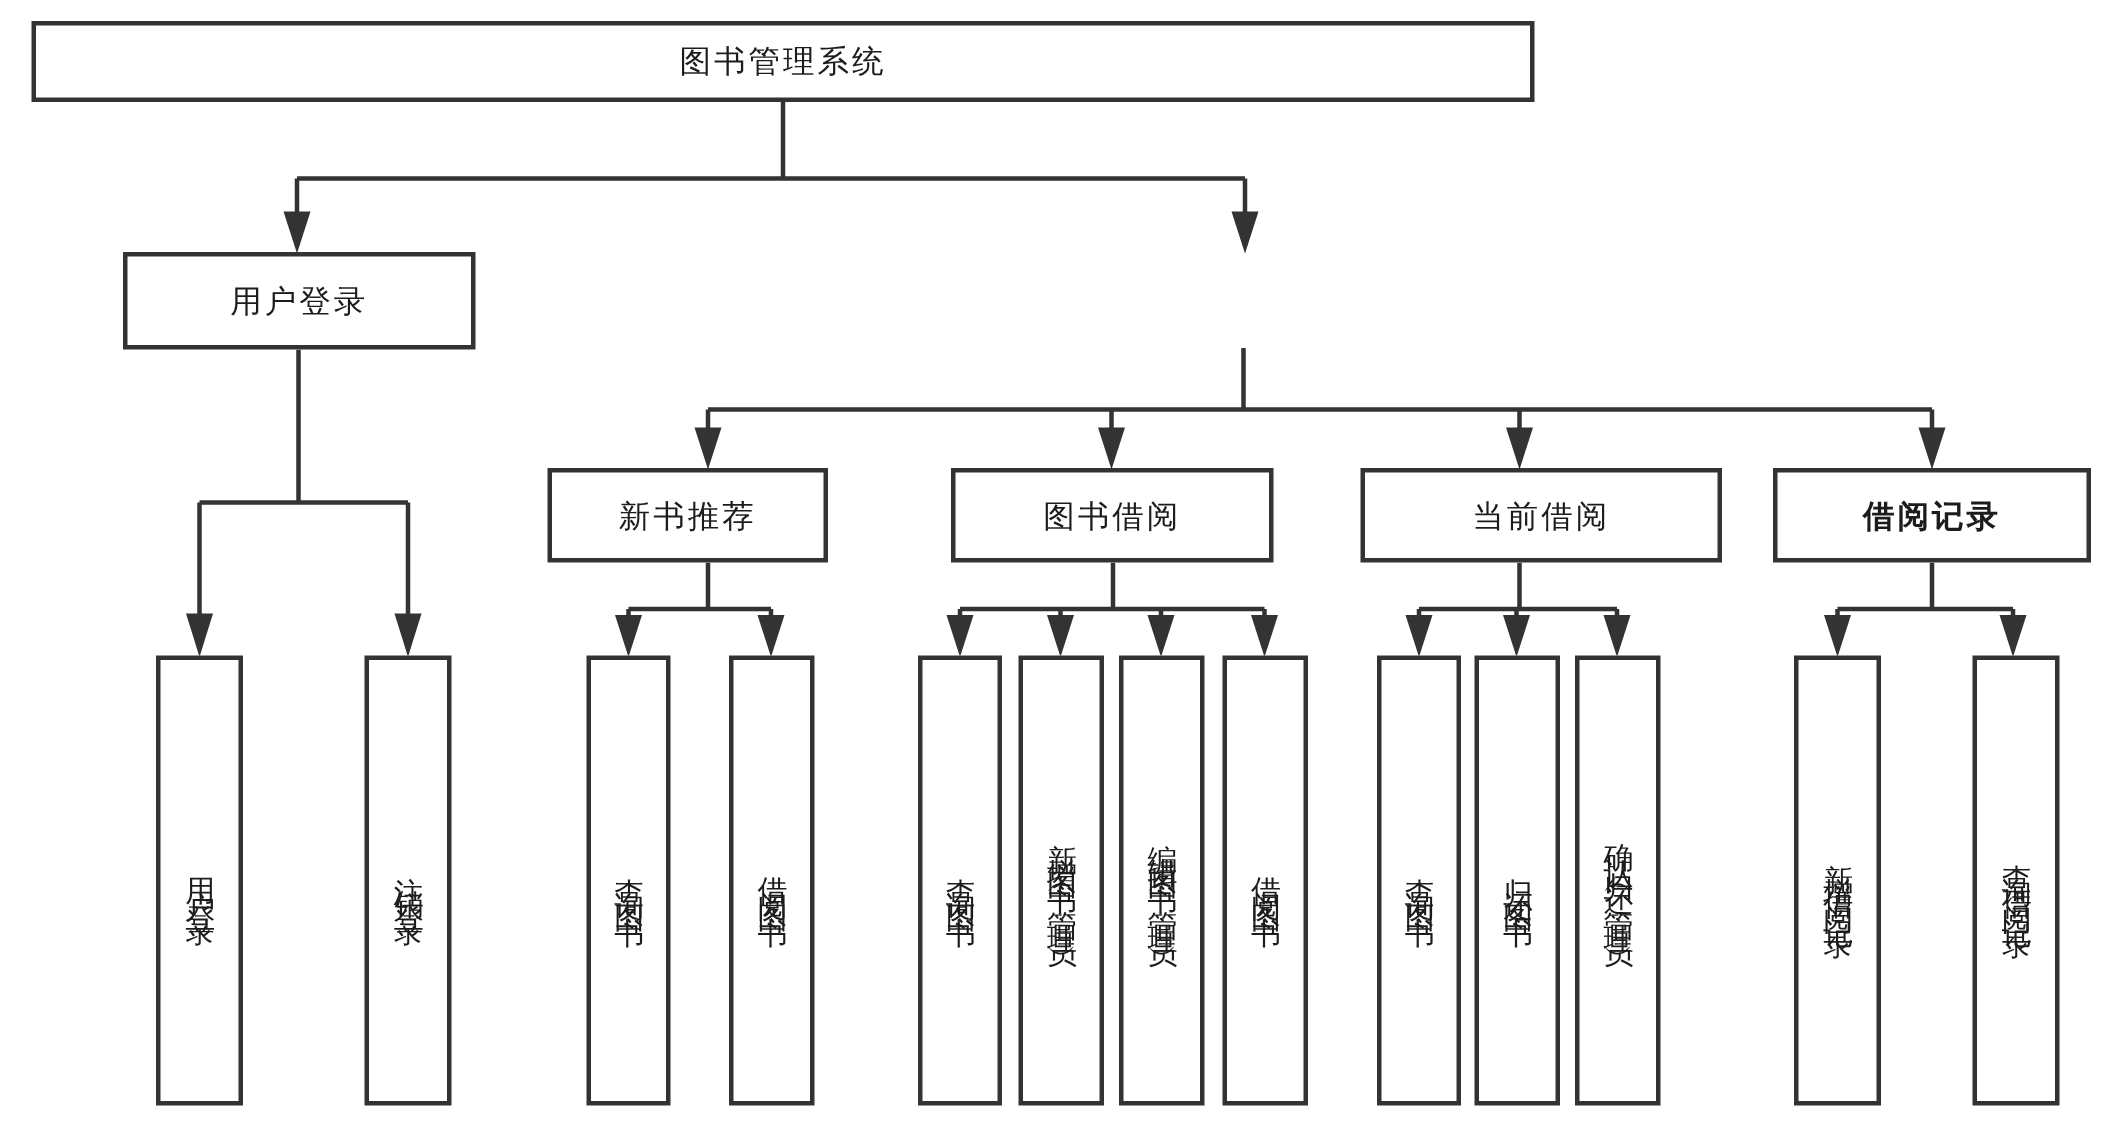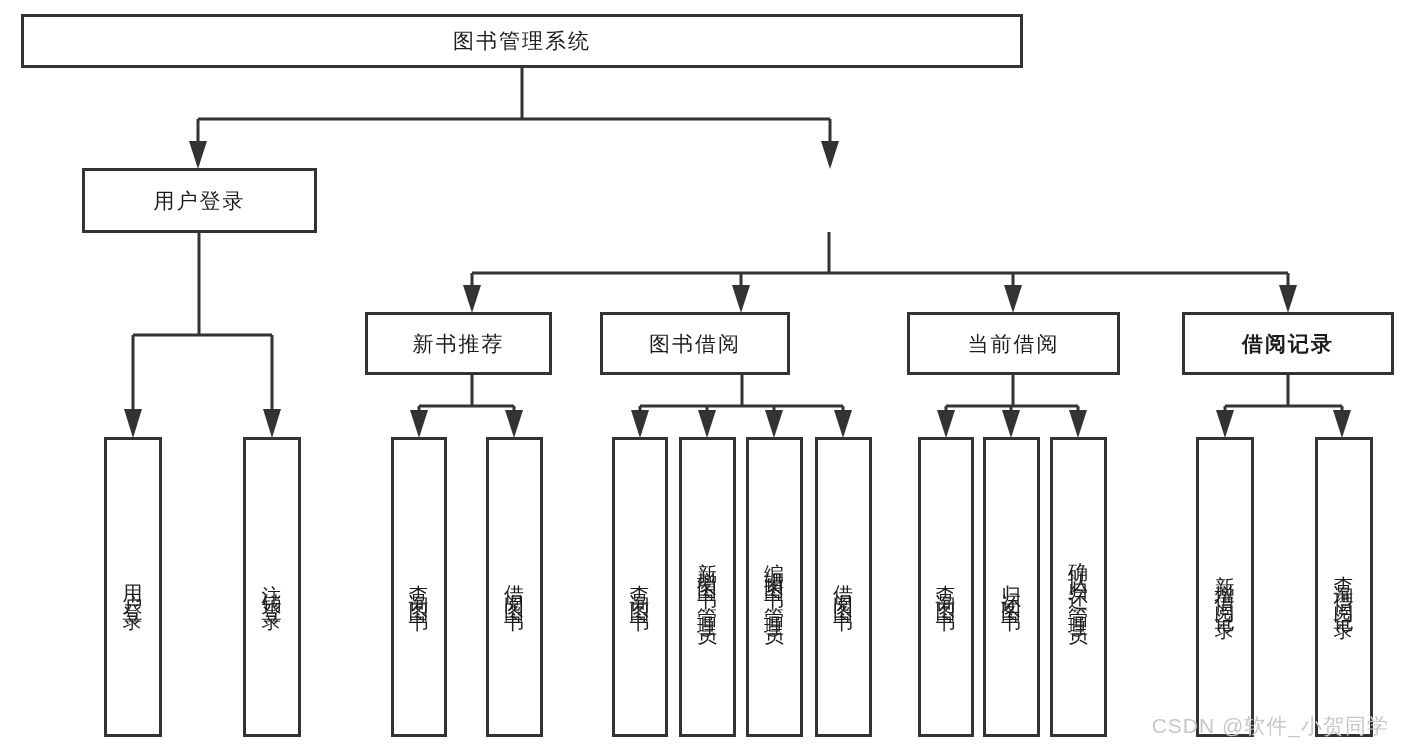--- a/index.html
+++ b/index.html
@@ -28,22 +28,22 @@
     border: 3px solid var(--line);
     display: flex; align-items: center; justify-content: center;
     text-align: right;
   }
   .h-node { font-size: 21px; letter-spacing: 2px; }
   .root  { left: 21px;  top: 14px;  width: 1002px; height: 54px; }
   .l2-a  { left: 82px;  top: 168px; width: 235px;  height: 65px; }
   .l2-b  { left: 712px; top: 168px; width: 235px;  height: 64px; }
   .l3    { top: 312px; height: 63px; }
   .l3-a  { left: 365px;  width: 187px; }
-  .l3-b  { left: 600px;  width: 190px; }
-  .l3-c  { left: 907px;  width: 213px; }
+  .l3-b  { left: 634px;  width: 215px; }
+  .l3-c  { left: 907px;  width: 241px; }
   .l3-d  { left: 1182px; width: 212px; font-weight: bold; }
 
   .leaf { top: 437px; height: 300px; width: 58px; }
   .leaf .vtext {
     writing-mode: vertical-rl;
     text-orientation: mixed;
     font-size: 20px;
     letter-spacing: 9px;
     line-height: 1.1;
     white-space: nowrap;
@@ -177,14 +177,13 @@
     <span class="vtext">确认归还（管理员）</span>
   </div>
 
   <div class="node leaf lf12">
     <span class="vtext">新增借阅记录</span>
   </div>
   <div class="node leaf lf13">
     <span class="vtext">查询借阅记录</span>
   </div>
 
-  <div class="watermark">CSDN @软件_小贺同学</div>
 </div>
 
 </body></html>

